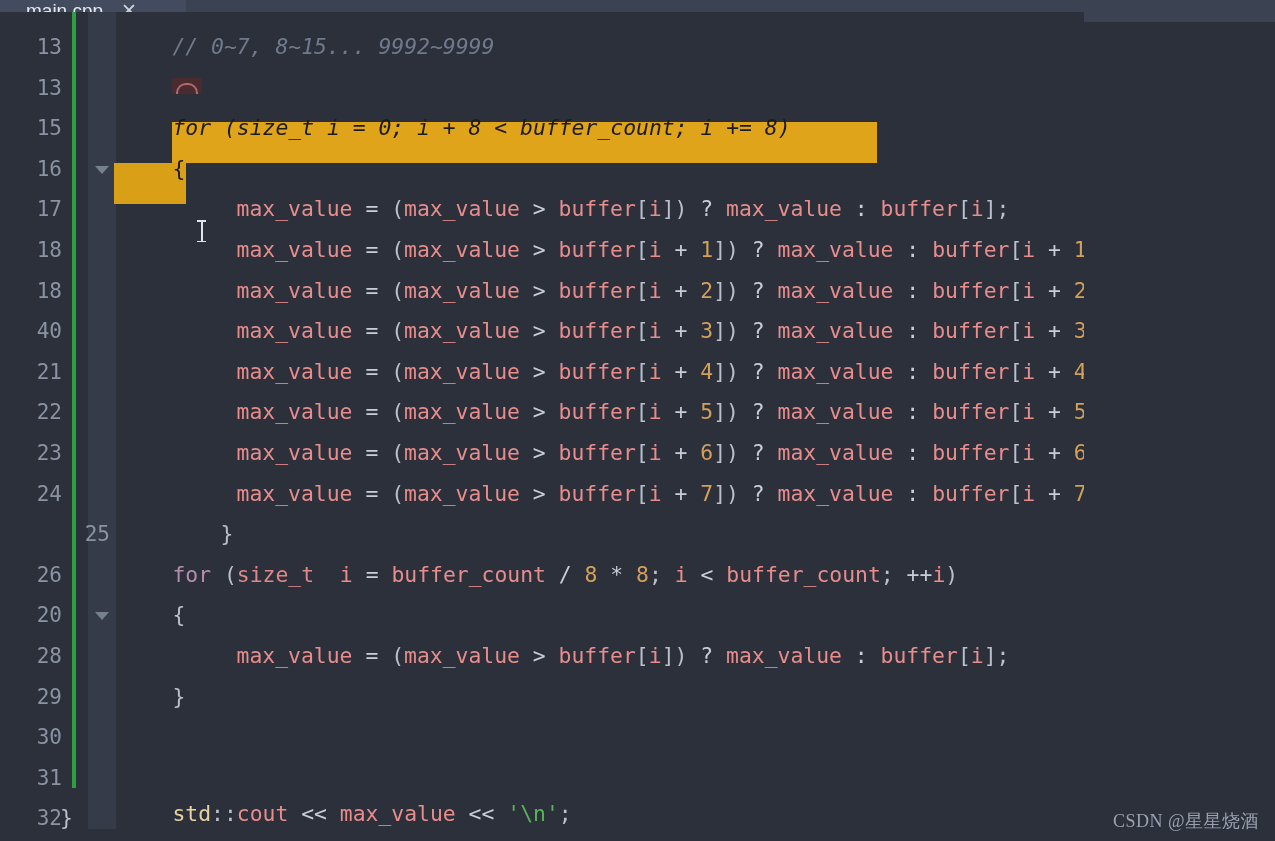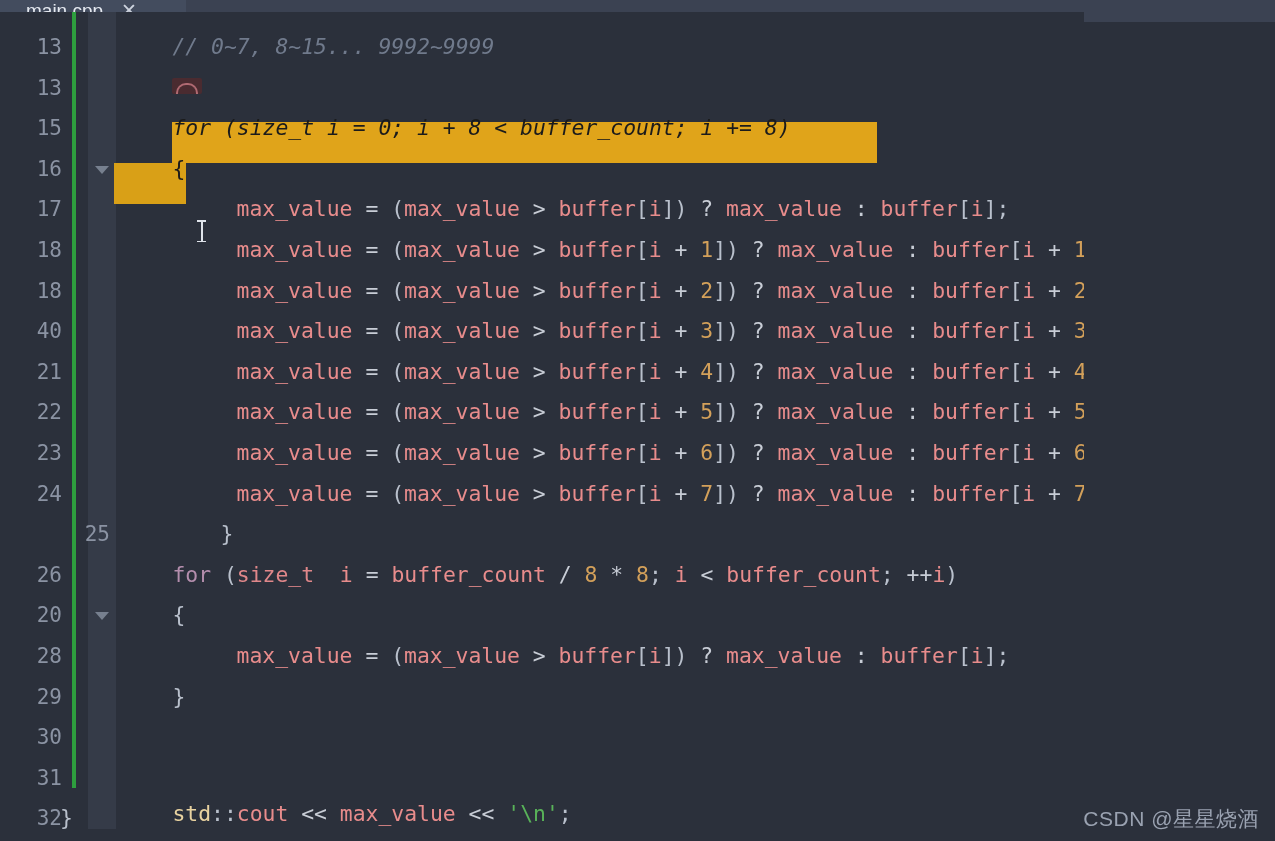--- a/index.html
+++ b/index.html
@@ -60,22 +60,22 @@
   .fold{position:absolute;width:0;height:0;border-left:7px solid transparent;
         border-right:7px solid transparent;border-top:8px solid #77808f;}
 
   
   .ibeam{position:absolute;width:9px;height:22px;}
   .ibeam .stem{position:absolute;left:4px;top:0;width:1.5px;height:22px;background:#dfe3ea;}
   .ibeam .capt{position:absolute;left:0;top:0;width:9px;height:1.5px;background:#dfe3ea;}
   .ibeam .capb{position:absolute;left:0;bottom:0;width:9px;height:1.5px;background:#dfe3ea;}
 
   
-  .watermark{position:absolute;right:16px;bottom:8px;color:#9aa2b1;font-size:21px;
-             font-family:Liberation Sans, sans-serif;letter-spacing:.5px;}
+  .watermark{position:absolute;right:16px;bottom:8px;color:#9aa2b1;font-size:18px;
+             font-family:Liberation Serif, serif;letter-spacing:.5px;}
 </style>
 </head>
 <body>
 
 <div id="app">
 
   <div class="tabbar">
     <div class="tab-rest"></div>
     <div class="tab">
       <span class="tab-label">main.cpp</span>

